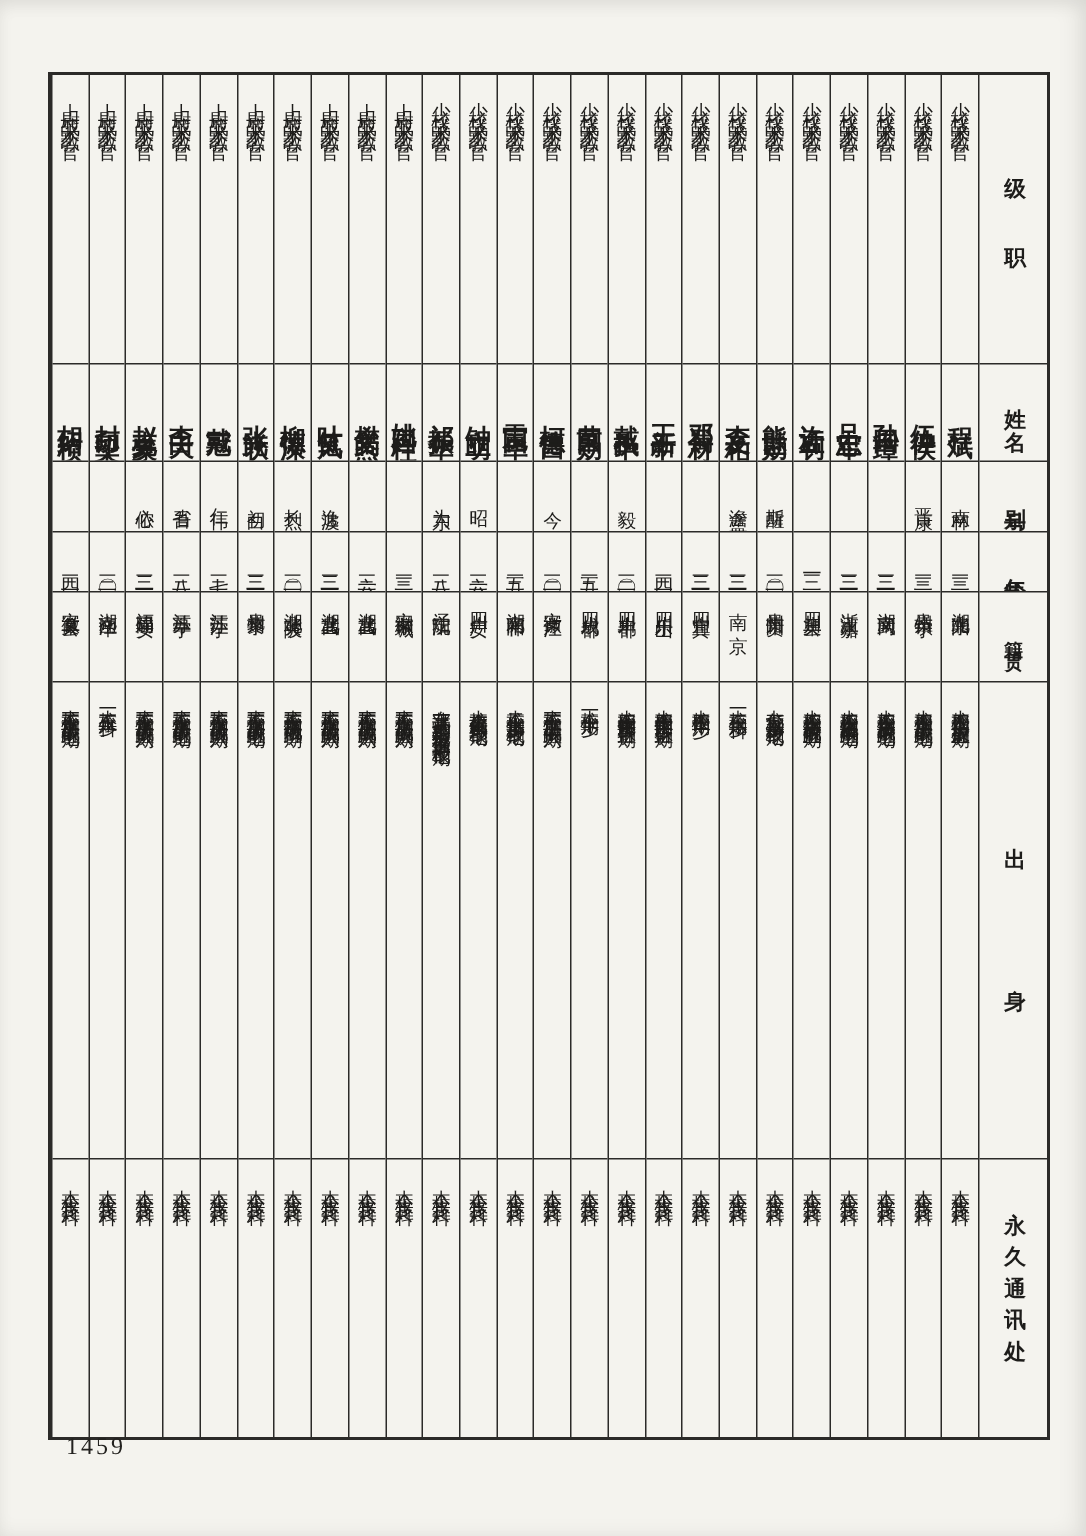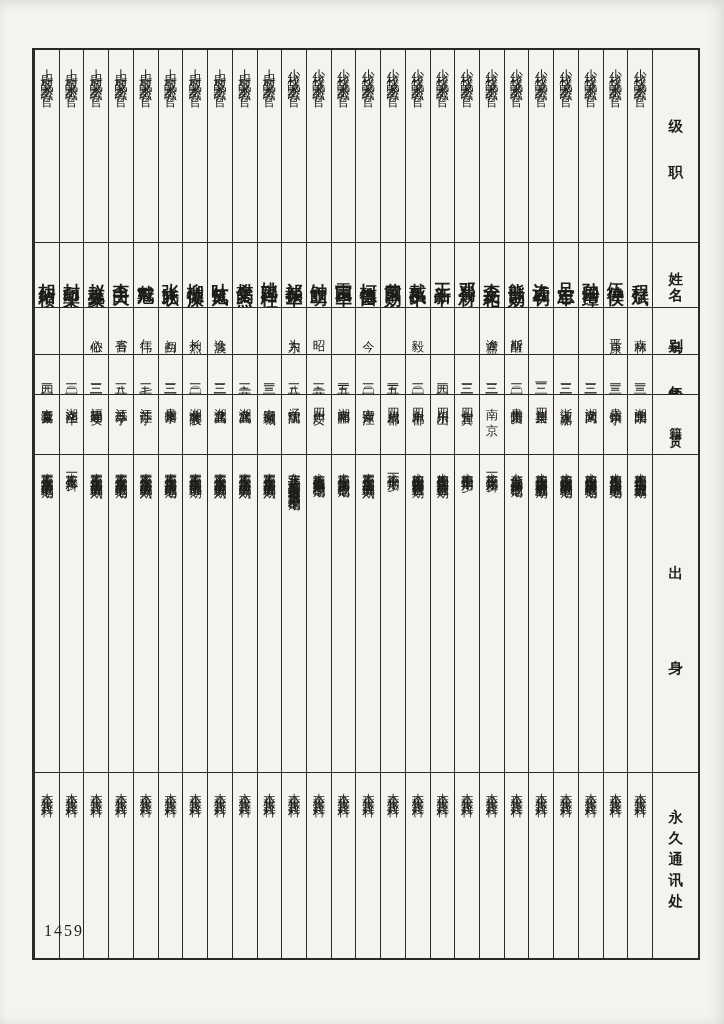--- a/index.html
+++ b/index.html
@@ -81,21 +81,21 @@
   .header-col .h-alias  .vtext{letter-spacing:3px;}
   .header-col .h-age    .vtext{letter-spacing:2px;}
   .header-col .h-native .vtext{letter-spacing:8px; padding-top:0;}
   .header-col .h-origin .vtext{padding-top:90px; letter-spacing:95px;}
   .header-col .h-addr   .vtext{padding-top:14px; letter-spacing:21px;}
   .header-col .r-rank, .header-col .r-origin, .header-col .r-addr{align-items:flex-start;}
   .header-col .r-native{align-items:center; padding-top:0;}
 
   .page-number{
     position:absolute;
-    left:44px;top:922px;
+    left:44px;top:956px;
     font-size:16px;
     letter-spacing:2px;
     color:#23221f;
   }
 </style>
 </head>
 <body>
 
 <div class="page">
 

